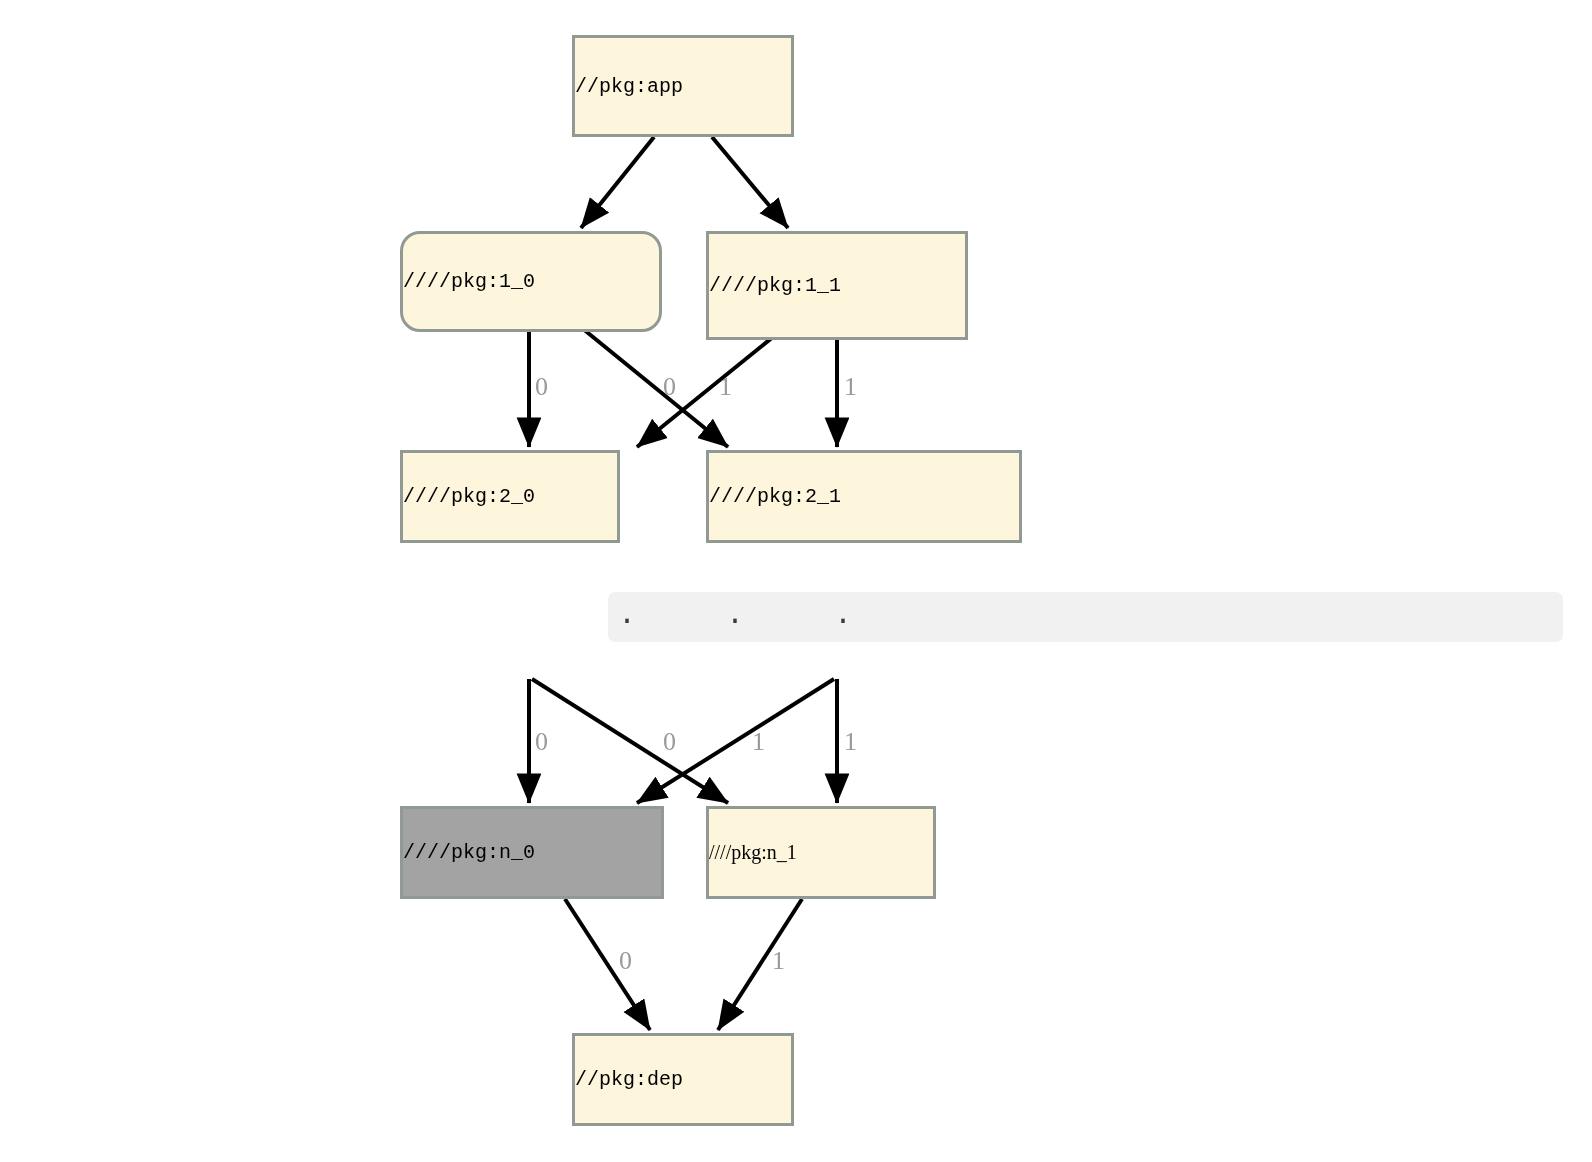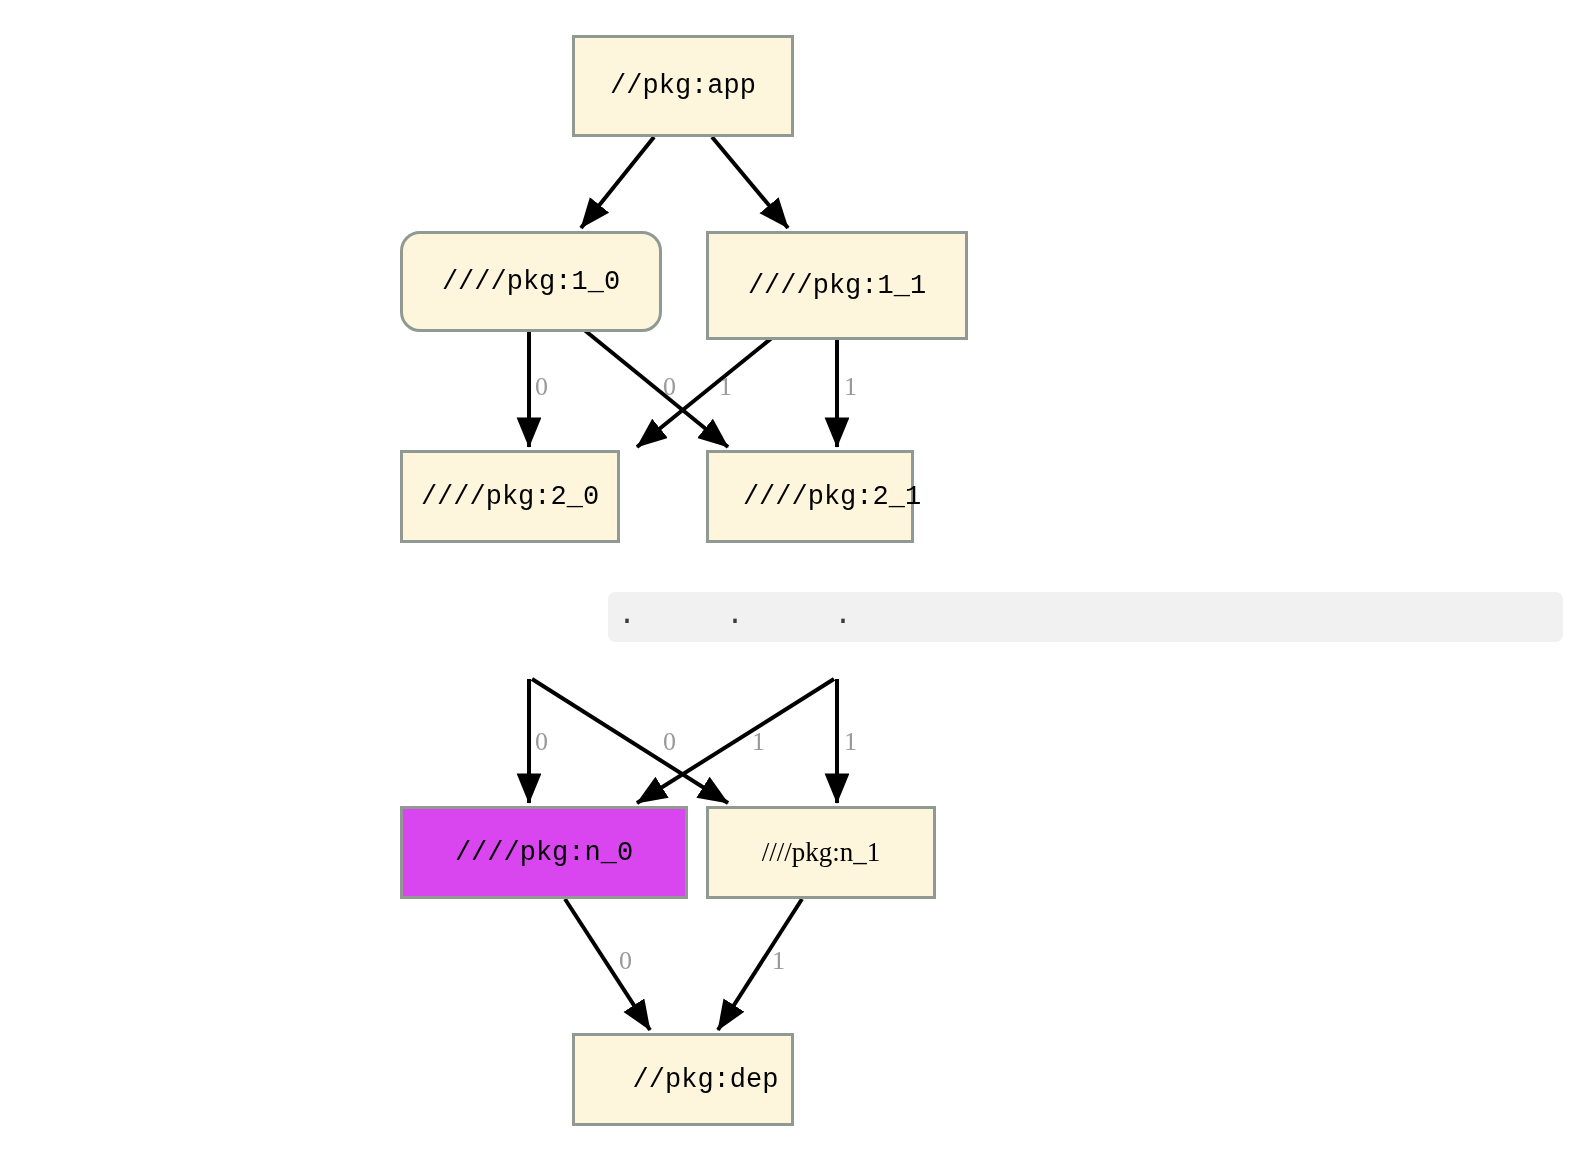--- a/index.html
+++ b/index.html
@@ -26,23 +26,23 @@
     height: 1162px;
     pointer-events: none;
   }
   .node {
     position: absolute;
     box-sizing: border-box;
     background: #fdf6dd;
     border: 3px solid #919a92;
     display: flex;
     align-items: center;
-    justify-content: center;
+    justify-content: flex-start;
     font-family: "Liberation Mono", "DejaVu Sans Mono", monospace;
-    font-size: 27px;
+    font-size: 20px;
     color: #000000;
     letter-spacing: 0px;
     white-space: nowrap;
     z-index: 2;
   }
   .edge-label {
     position: absolute;
     font-family: "Liberation Serif", "DejaVu Serif", serif;
     font-size: 26px;
     color: #9a9a9a;
@@ -103,30 +103,30 @@
       </div>
       <div class="node" style="left: 400px; top: 231px; width: 262px; height: 101px; background: rgb(253, 246, 221); border-color: rgb(145, 154, 146); border-radius: 20px;">
         <span>////pkg:1_0</span>
       </div>
       <div class="node" style="left: 706px; top: 231px; width: 262px; height: 109px; background: rgb(253, 246, 221); border-color: rgb(145, 154, 146);">
         <span>////pkg:1_1</span>
       </div>
       <div class="node" style="left: 400px; top: 450px; width: 220px; height: 93px; background: rgb(253, 246, 221); border-color: rgb(145, 154, 146);">
         <span>////pkg:2_0</span>
       </div>
-      <div class="node" style="left: 706px; top: 450px; width: 208px; height: 93px; background: rgb(253, 246, 221); border-color: rgb(145, 154, 146); padding-left: 44px;">
+      <div class="node" style="left: 706px; top: 450px; width: 316px; height: 93px; background: rgb(253, 246, 221); border-color: rgb(145, 154, 146);">
         <span>////pkg:2_1</span>
       </div>
-      <div class="node" style="left: 400px; top: 806px; width: 288px; height: 93px; background: #d946ef; border-color: rgb(145, 154, 146);">
+      <div class="node" style="left: 400px; top: 806px; width: 264px; height: 93px; background: #a3a3a3; border-color: rgb(145, 154, 146);">
         <span>////pkg:n_0</span>
       </div>
       <div class="node" style="left: 706px; top: 806px; width: 230px; height: 93px; background: rgb(253, 246, 221); border-color: rgb(145, 154, 146); font-family: Liberation Serif, serif;">
         <span>////pkg:n_1</span>
       </div>
-      <div class="node" style="left: 572px; top: 1033px; width: 222px; height: 93px; background: rgb(253, 246, 221); border-color: rgb(145, 154, 146); padding-left: 45px;">
+      <div class="node" style="left: 572px; top: 1033px; width: 222px; height: 93px; background: rgb(253, 246, 221); border-color: rgb(145, 154, 146);">
         <span>//pkg:dep</span>
       </div>
     </div>
 
   <div id="label-layer">
       <div class="edge-label" style="left: 535px; top: 374px; color: rgb(154, 154, 154);">0</div>
       <div class="edge-label" style="left: 663px; top: 374px; color: rgb(154, 154, 154);">0</div>
       <div class="edge-label" style="left: 719px; top: 374px; color: rgb(154, 154, 154);">1</div>
       <div class="edge-label" style="left: 844px; top: 374px; color: rgb(154, 154, 154);">1</div>
       <div class="edge-label" style="left: 535px; top: 729px; color: rgb(154, 154, 154);">0</div>

